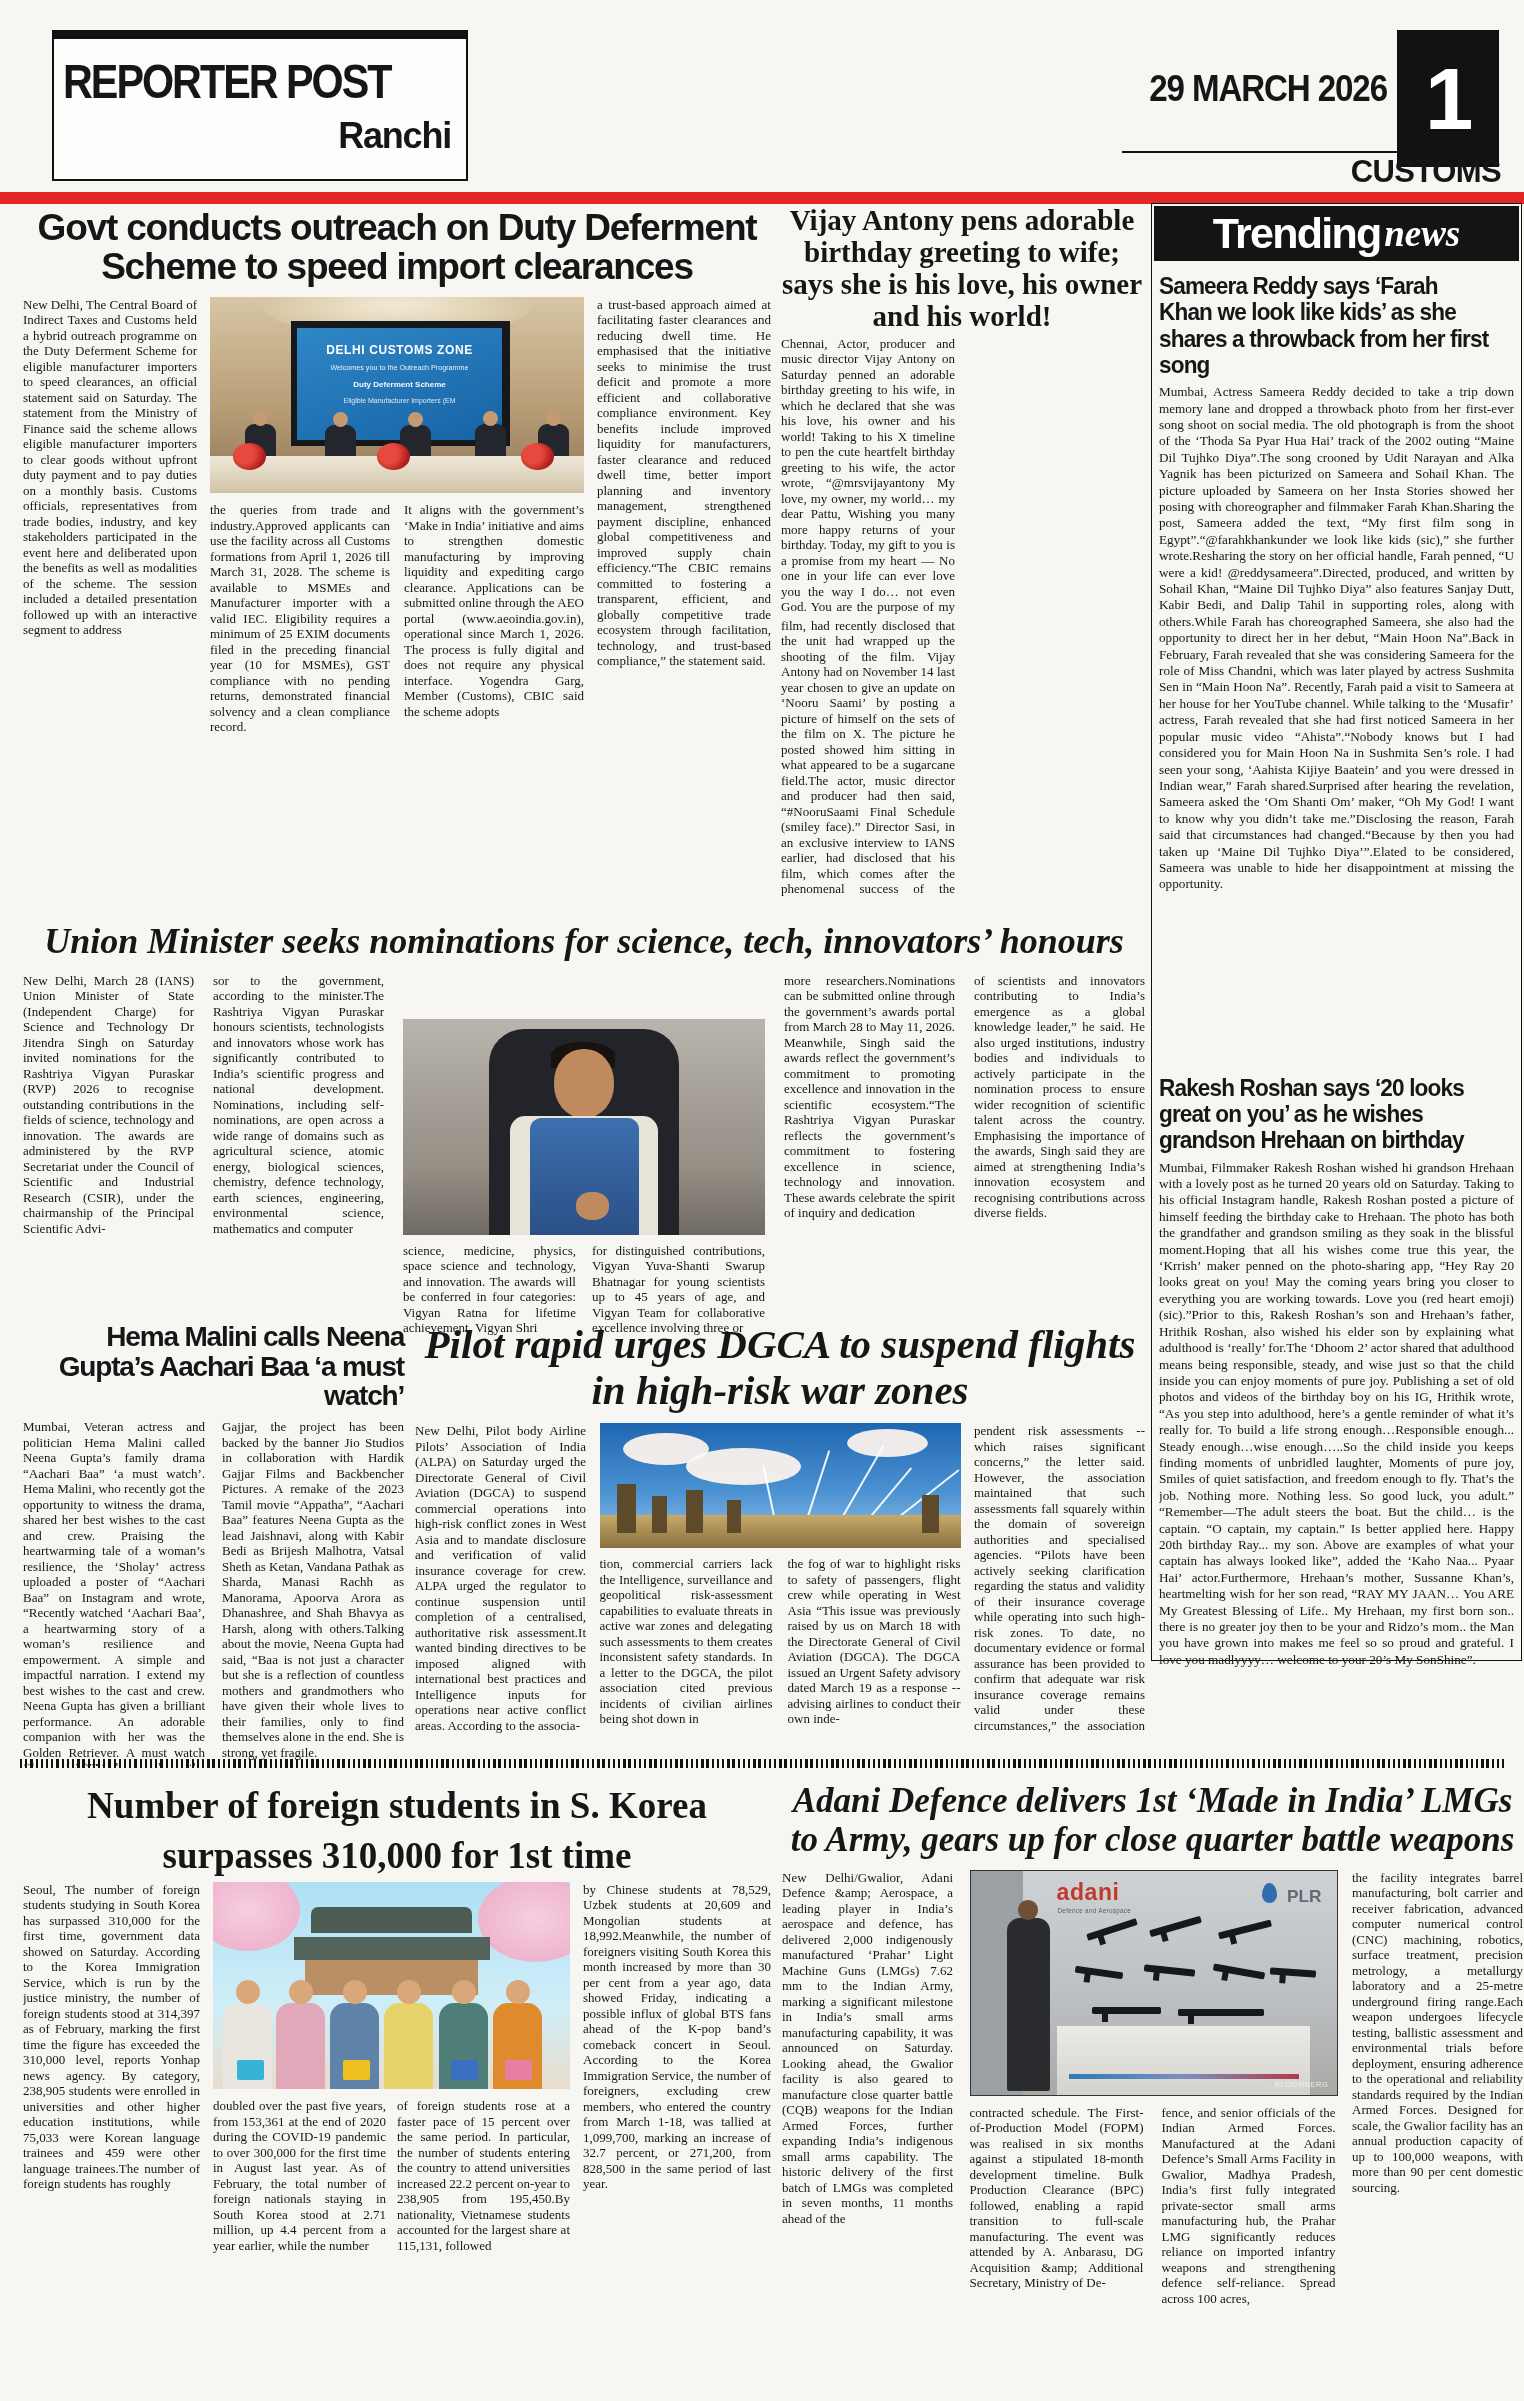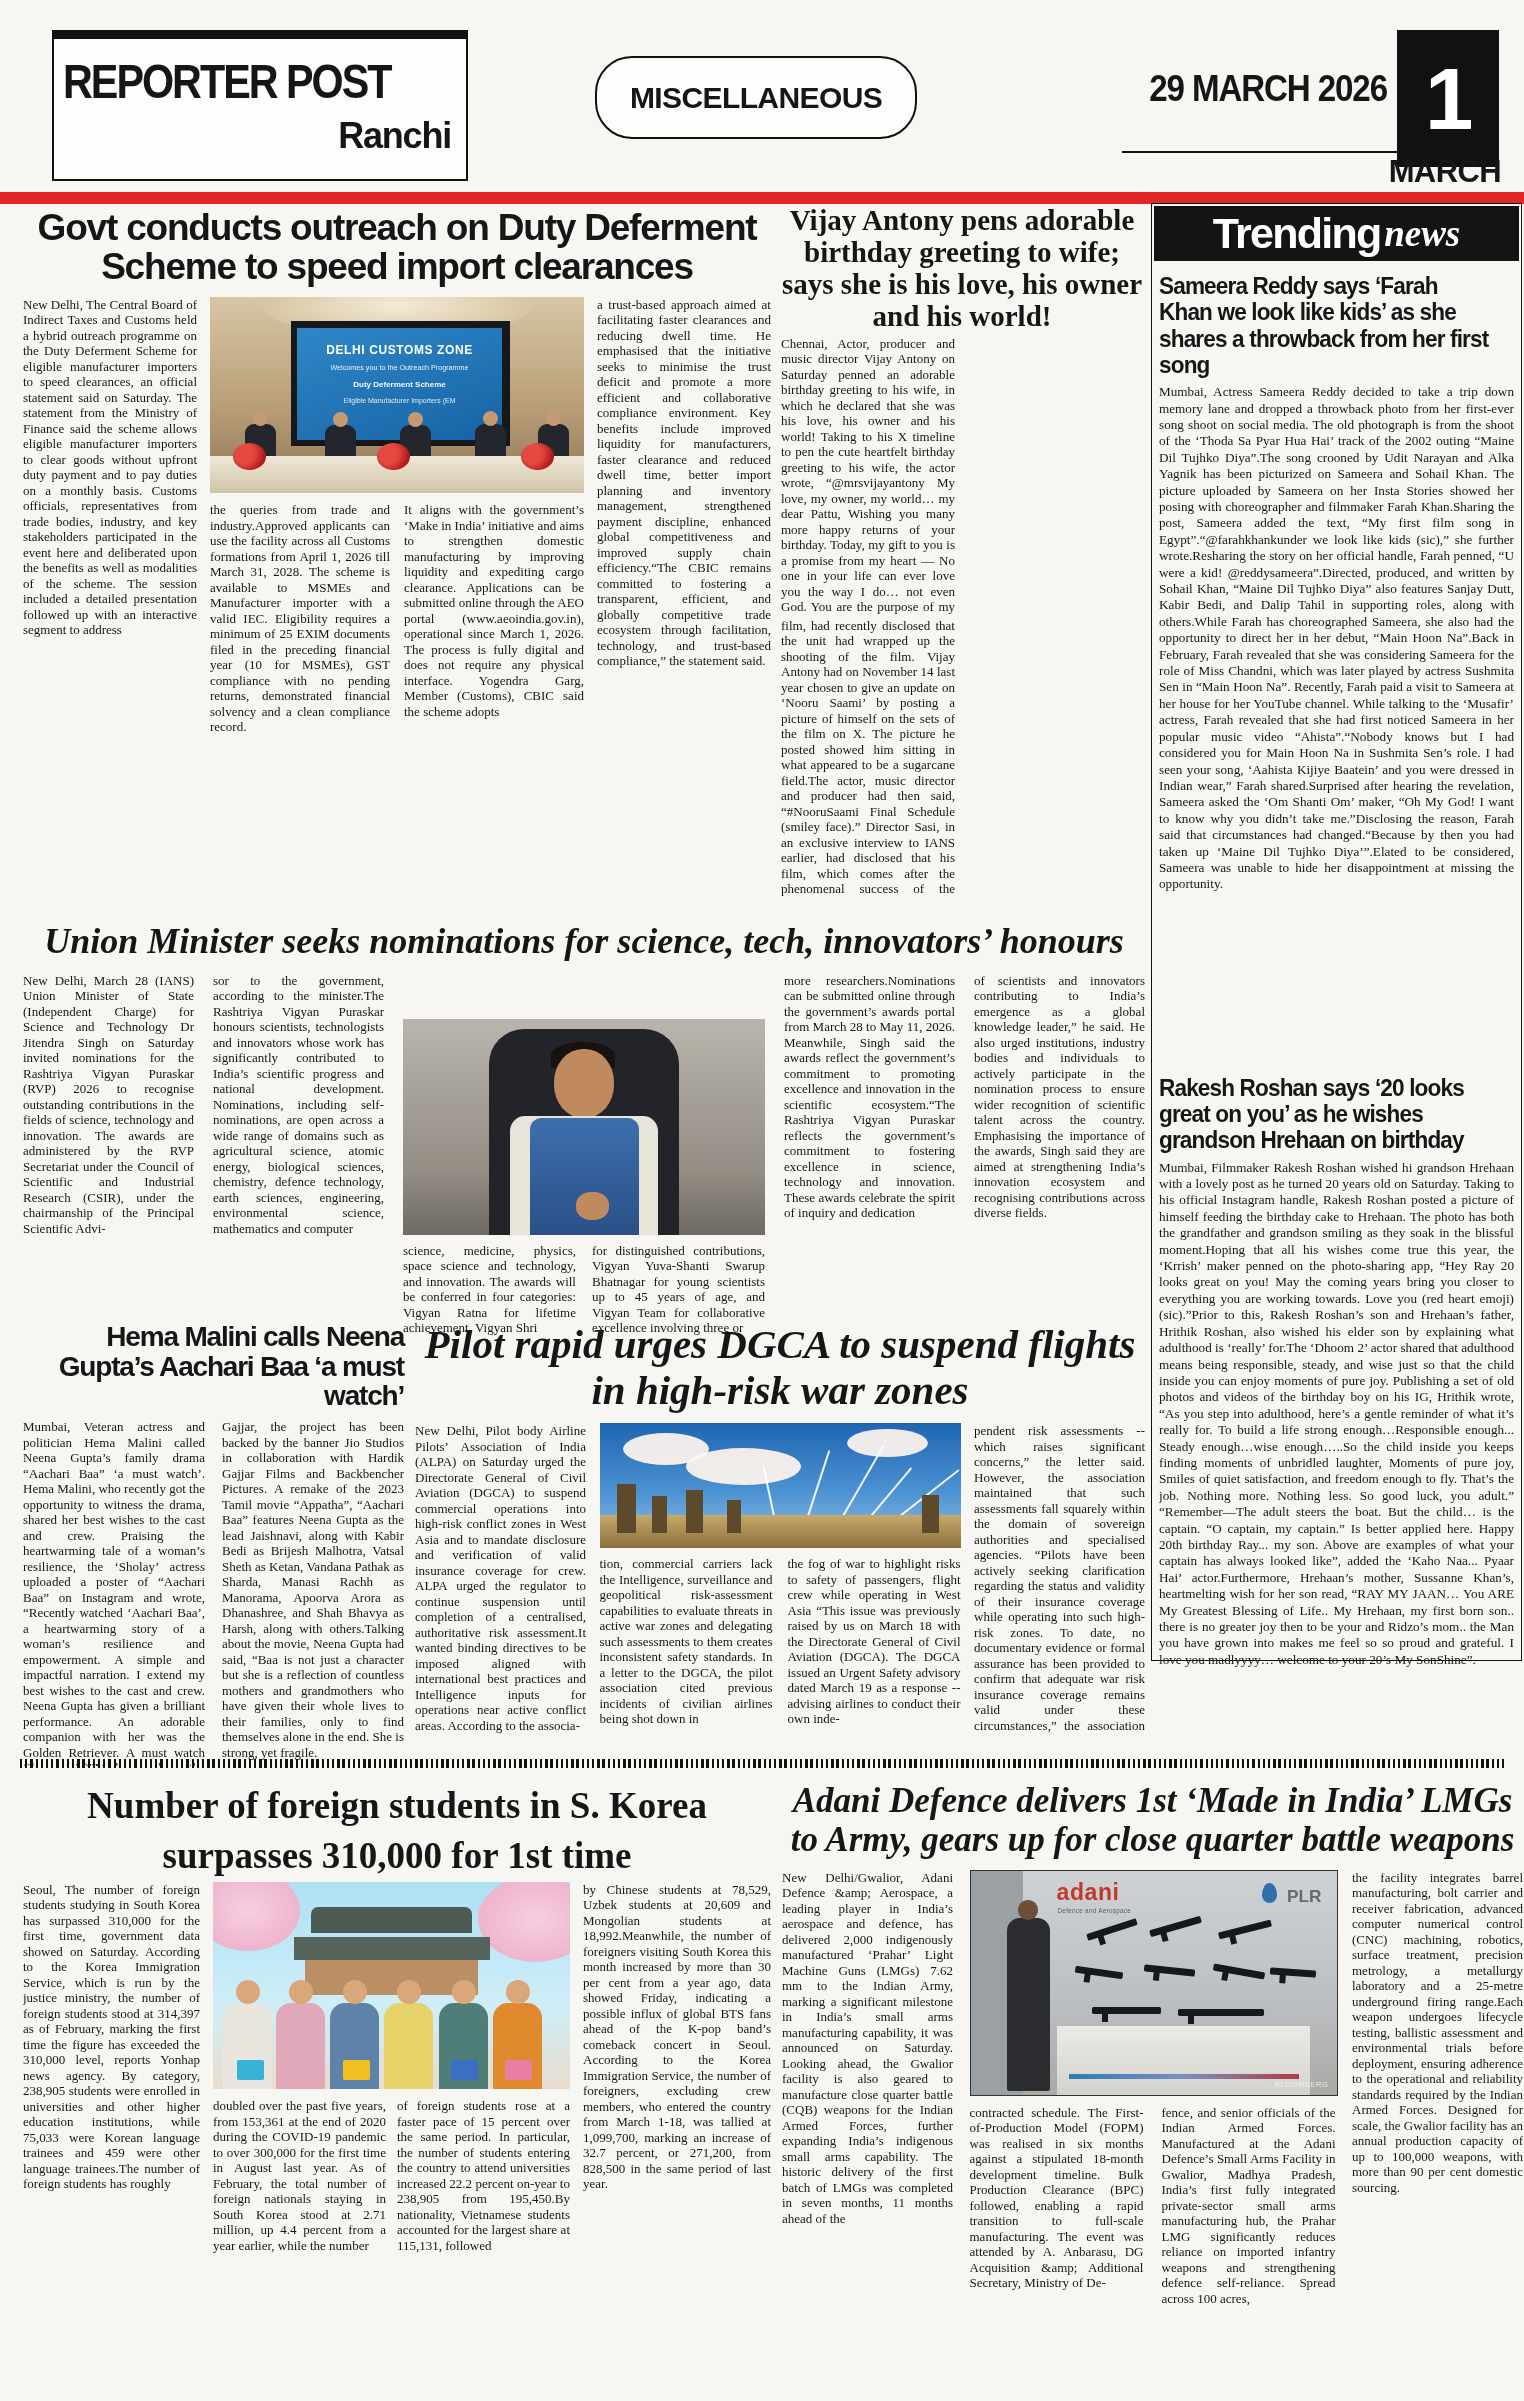--- a/index.html
+++ b/index.html
@@ -148,32 +148,29 @@
 </head>
 <body>
 
 <div id="page">
 
   <div class="abs masthead">
     <div class="masthead-title">REPORTER POST</div>
     <div class="masthead-city">Ranchi</div>
   </div>
 
-  <div class="abs section-pill">
-    <span>MISCELLANEOUS</span>
-  </div>
 
   <div class="abs edition-date">29 MARCH 2026</div>
 
   <div class="abs pagenum-box">
     <span>1</span>
   </div>
 
   <div class="abs sunday-rule"></div>
-  <div class="abs day-name">MARCH</div>
+  <div class="abs day-name">CUSTOMS</div>
 
   <div class="abs red-band"></div>
 
   <div class="abs art-duty">
     <div class="hd h-sans">Govt conducts outreach on Duty Deferment Scheme to speed import clearances</div>
     <div class="bodywrap flexrow">
       <div class="c col bodytxt">New Delhi, The Central Board of Indirect Taxes and Customs held a hybrid outreach programme on the Duty Deferment Scheme for eligible manufacturer importers to speed clearances, an official statement said on Saturday. The statement from the Ministry of Finance said the scheme allows eligible manufacturer importers to clear goods without upfront duty payment and to pay duties on a monthly basis. Customs officials, representatives from trade bodies, industry, and key stakeholders participated in the event here and deliberated upon the benefits as well as modalities of the scheme. The session included a detailed presentation followed up with an interactive segment to address</div>
       <div class="mid">
         <div class="photo photo-customs">
           <div class="customs-room"></div>

